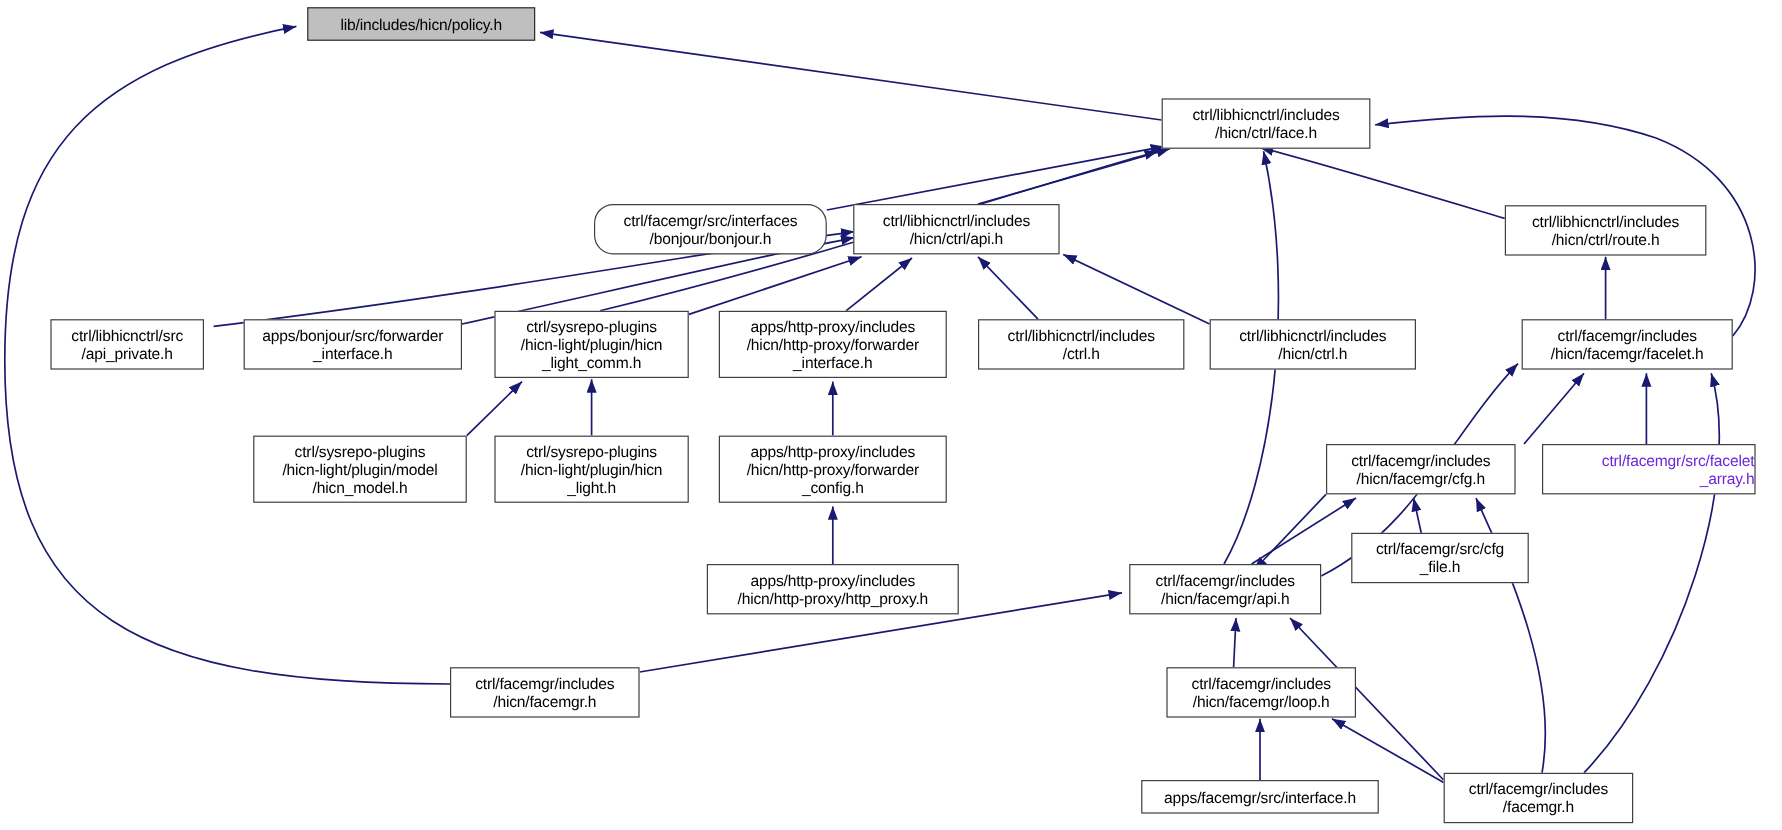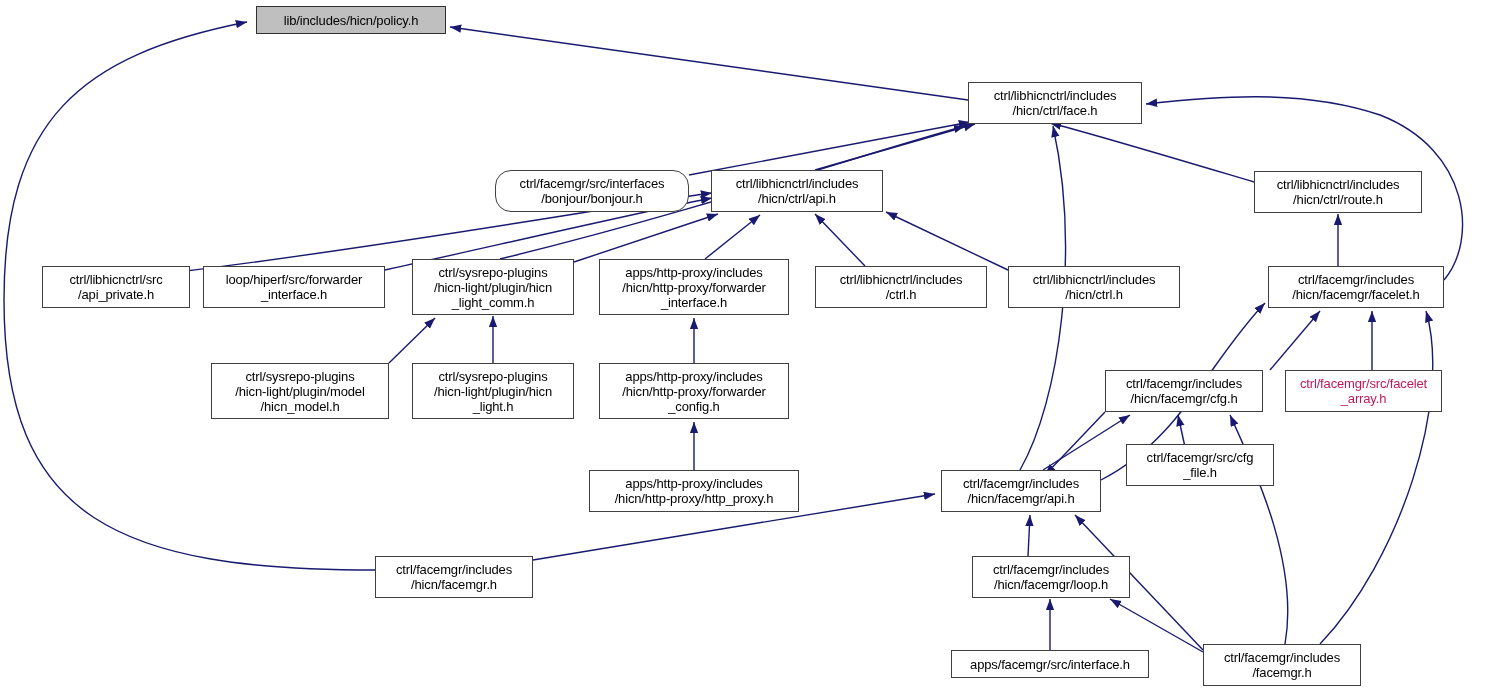--- a/index.html
+++ b/index.html
@@ -97,23 +97,23 @@
   <div id="node-layer">
       <div class="node root" style="left: 256px; top: 6px; width: 190px; height: 28px; border-color: rgb(48, 48, 48); background: rgb(191, 191, 191); color: rgb(0, 0, 0);"><span class="node-label">lib/includes/hicn/policy.h</span></div>
       <div class="node" style="left: 968px; top: 82px; width: 174px; height: 42px; border-color: rgb(64, 64, 64); background: rgb(255, 255, 255); color: rgb(0, 0, 0);"><span class="node-label">ctrl/libhicnctrl/includes
 /hicn/ctrl/face.h</span></div>
       <div class="node" style="left: 495px; top: 170px; width: 194px; height: 42px; border-color: rgb(64, 64, 64); background: rgb(255, 255, 255); color: rgb(0, 0, 0); border-radius: 16px;"><span class="node-label">ctrl/facemgr/src/interfaces
 /bonjour/bonjour.h</span></div>
       <div class="node" style="left: 711px; top: 170px; width: 172px; height: 42px; border-color: rgb(64, 64, 64); background: rgb(255, 255, 255); color: rgb(0, 0, 0);"><span class="node-label">ctrl/libhicnctrl/includes
 /hicn/ctrl/api.h</span></div>
       <div class="node" style="left: 1254px; top: 171px; width: 168px; height: 42px; border-color: rgb(64, 64, 64); background: rgb(255, 255, 255); color: rgb(0, 0, 0);"><span class="node-label">ctrl/libhicnctrl/includes
 /hicn/ctrl/route.h</span></div>
-      <div class="node" style="left: 42px; top: 266px; width: 148px; height: 42px; border-color: rgb(64, 64, 64); background: rgb(255, 255, 255); color: rgb(0, 0, 0);"><span class="node-label">ctrl/libhicnctrl/src
+      <div class="node" style="left: 42px; top: 266px; width: 128px; height: 42px; border-color: rgb(64, 64, 64); background: rgb(255, 255, 255); color: rgb(0, 0, 0);"><span class="node-label">ctrl/libhicnctrl/src
 /api_private.h</span></div>
-      <div class="node" style="left: 203px; top: 266px; width: 182px; height: 42px; border-color: rgb(64, 64, 64); background: rgb(255, 255, 255); color: rgb(0, 0, 0);"><span class="node-label">loop/hiperf/src/forwarder
+      <div class="node" style="left: 203px; top: 266px; width: 182px; height: 42px; border-color: rgb(64, 64, 64); background: rgb(255, 255, 255); color: rgb(0, 0, 0);"><span class="node-label">apps/bonjour/src/forwarder
 _interface.h</span></div>
       <div class="node" style="left: 412px; top: 259px; width: 162px; height: 56px; border-color: rgb(64, 64, 64); background: rgb(255, 255, 255); color: rgb(0, 0, 0);"><span class="node-label">ctrl/sysrepo-plugins
 /hicn-light/plugin/hicn
 _light_comm.h</span></div>
       <div class="node" style="left: 599px; top: 259px; width: 190px; height: 56px; border-color: rgb(64, 64, 64); background: rgb(255, 255, 255); color: rgb(0, 0, 0);"><span class="node-label">apps/http-proxy/includes
 /hicn/http-proxy/forwarder
 _interface.h</span></div>
       <div class="node" style="left: 815px; top: 266px; width: 172px; height: 42px; border-color: rgb(64, 64, 64); background: rgb(255, 255, 255); color: rgb(0, 0, 0);"><span class="node-label">ctrl/libhicnctrl/includes
 /ctrl.h</span></div>
       <div class="node" style="left: 1008px; top: 266px; width: 172px; height: 42px; border-color: rgb(64, 64, 64); background: rgb(255, 255, 255); color: rgb(0, 0, 0);"><span class="node-label">ctrl/libhicnctrl/includes
@@ -124,21 +124,21 @@
 /hicn-light/plugin/model
 /hicn_model.h</span></div>
       <div class="node" style="left: 412px; top: 363px; width: 162px; height: 56px; border-color: rgb(64, 64, 64); background: rgb(255, 255, 255); color: rgb(0, 0, 0);"><span class="node-label">ctrl/sysrepo-plugins
 /hicn-light/plugin/hicn
 _light.h</span></div>
       <div class="node" style="left: 599px; top: 363px; width: 190px; height: 56px; border-color: rgb(64, 64, 64); background: rgb(255, 255, 255); color: rgb(0, 0, 0);"><span class="node-label">apps/http-proxy/includes
 /hicn/http-proxy/forwarder
 _config.h</span></div>
       <div class="node" style="left: 1105px; top: 370px; width: 158px; height: 42px; border-color: rgb(64, 64, 64); background: rgb(255, 255, 255); color: rgb(0, 0, 0);"><span class="node-label">ctrl/facemgr/includes
 /hicn/facemgr/cfg.h</span></div>
-      <div class="node" style="left: 1285px; top: 370px; width: 157px; height: 42px; border-color: rgb(64, 64, 64); background: rgb(255, 255, 255); color: #be185d;"><span class="node-label">ctrl/facemgr/src/facelet
+      <div class="node" style="left: 1285px; top: 370px; width: 178px; height: 42px; border-color: rgb(64, 64, 64); background: rgb(255, 255, 255); color: #6d28d9; text-align: right;"><span class="node-label">ctrl/facemgr/src/facelet
 _array.h</span></div>
       <div class="node" style="left: 589px; top: 470px; width: 210px; height: 42px; border-color: rgb(64, 64, 64); background: rgb(255, 255, 255); color: rgb(0, 0, 0);"><span class="node-label">apps/http-proxy/includes
 /hicn/http-proxy/http_proxy.h</span></div>
       <div class="node" style="left: 941px; top: 470px; width: 160px; height: 42px; border-color: rgb(64, 64, 64); background: rgb(255, 255, 255); color: rgb(0, 0, 0);"><span class="node-label">ctrl/facemgr/includes
 /hicn/facemgr/api.h</span></div>
       <div class="node" style="left: 1126px; top: 444px; width: 148px; height: 42px; border-color: rgb(64, 64, 64); background: rgb(255, 255, 255); color: rgb(0, 0, 0);"><span class="node-label">ctrl/facemgr/src/cfg
 _file.h</span></div>
       <div class="node" style="left: 375px; top: 556px; width: 158px; height: 42px; border-color: rgb(64, 64, 64); background: rgb(255, 255, 255); color: rgb(0, 0, 0);"><span class="node-label">ctrl/facemgr/includes
 /hicn/facemgr.h</span></div>
       <div class="node" style="left: 972px; top: 556px; width: 158px; height: 42px; border-color: rgb(64, 64, 64); background: rgb(255, 255, 255); color: rgb(0, 0, 0);"><span class="node-label">ctrl/facemgr/includes

